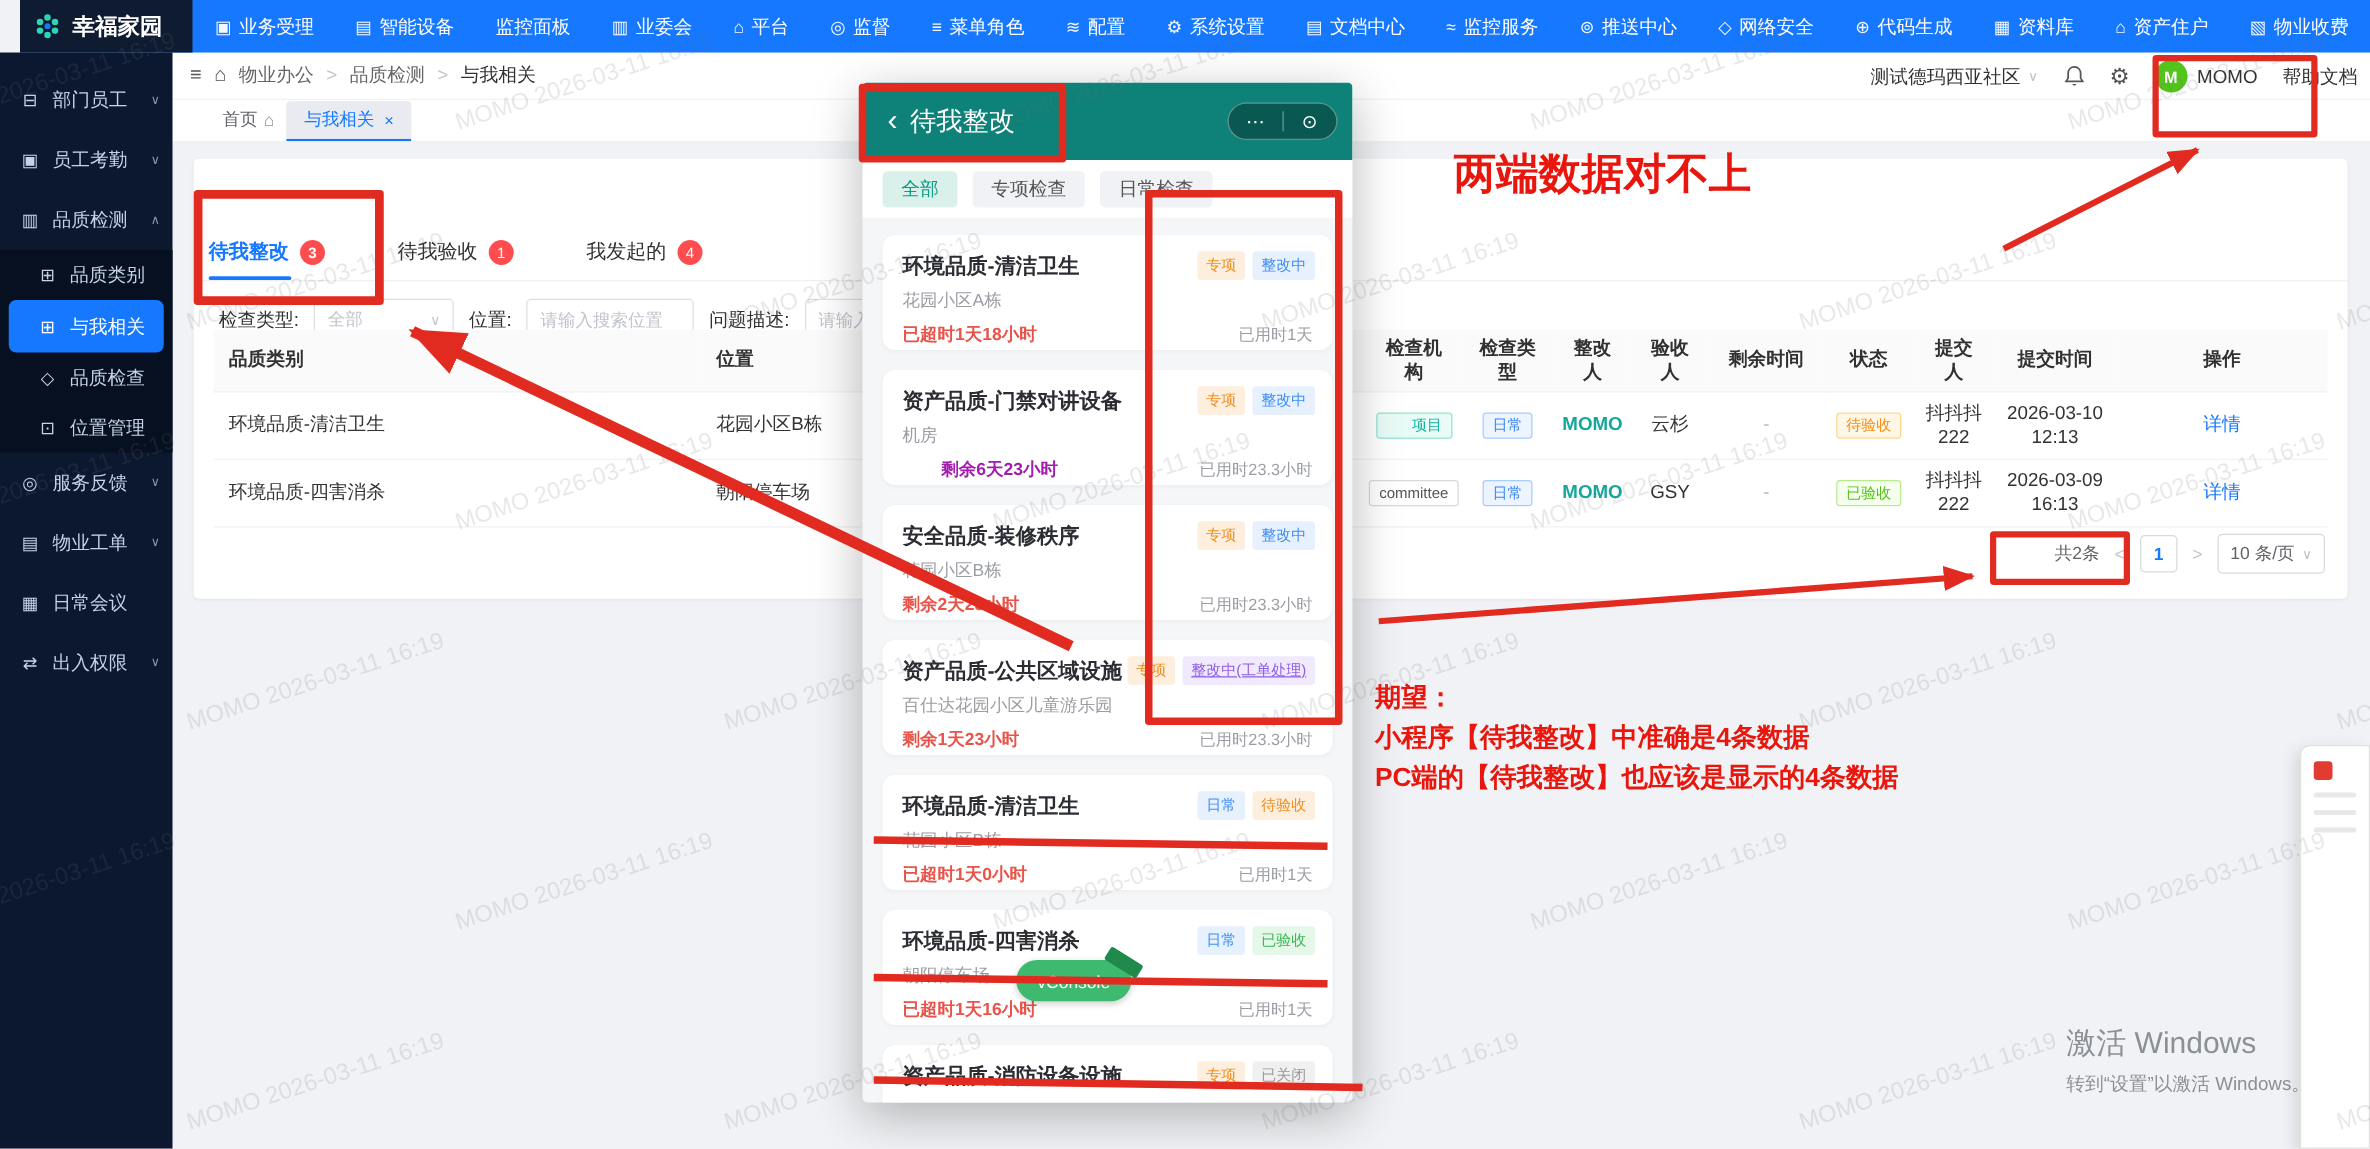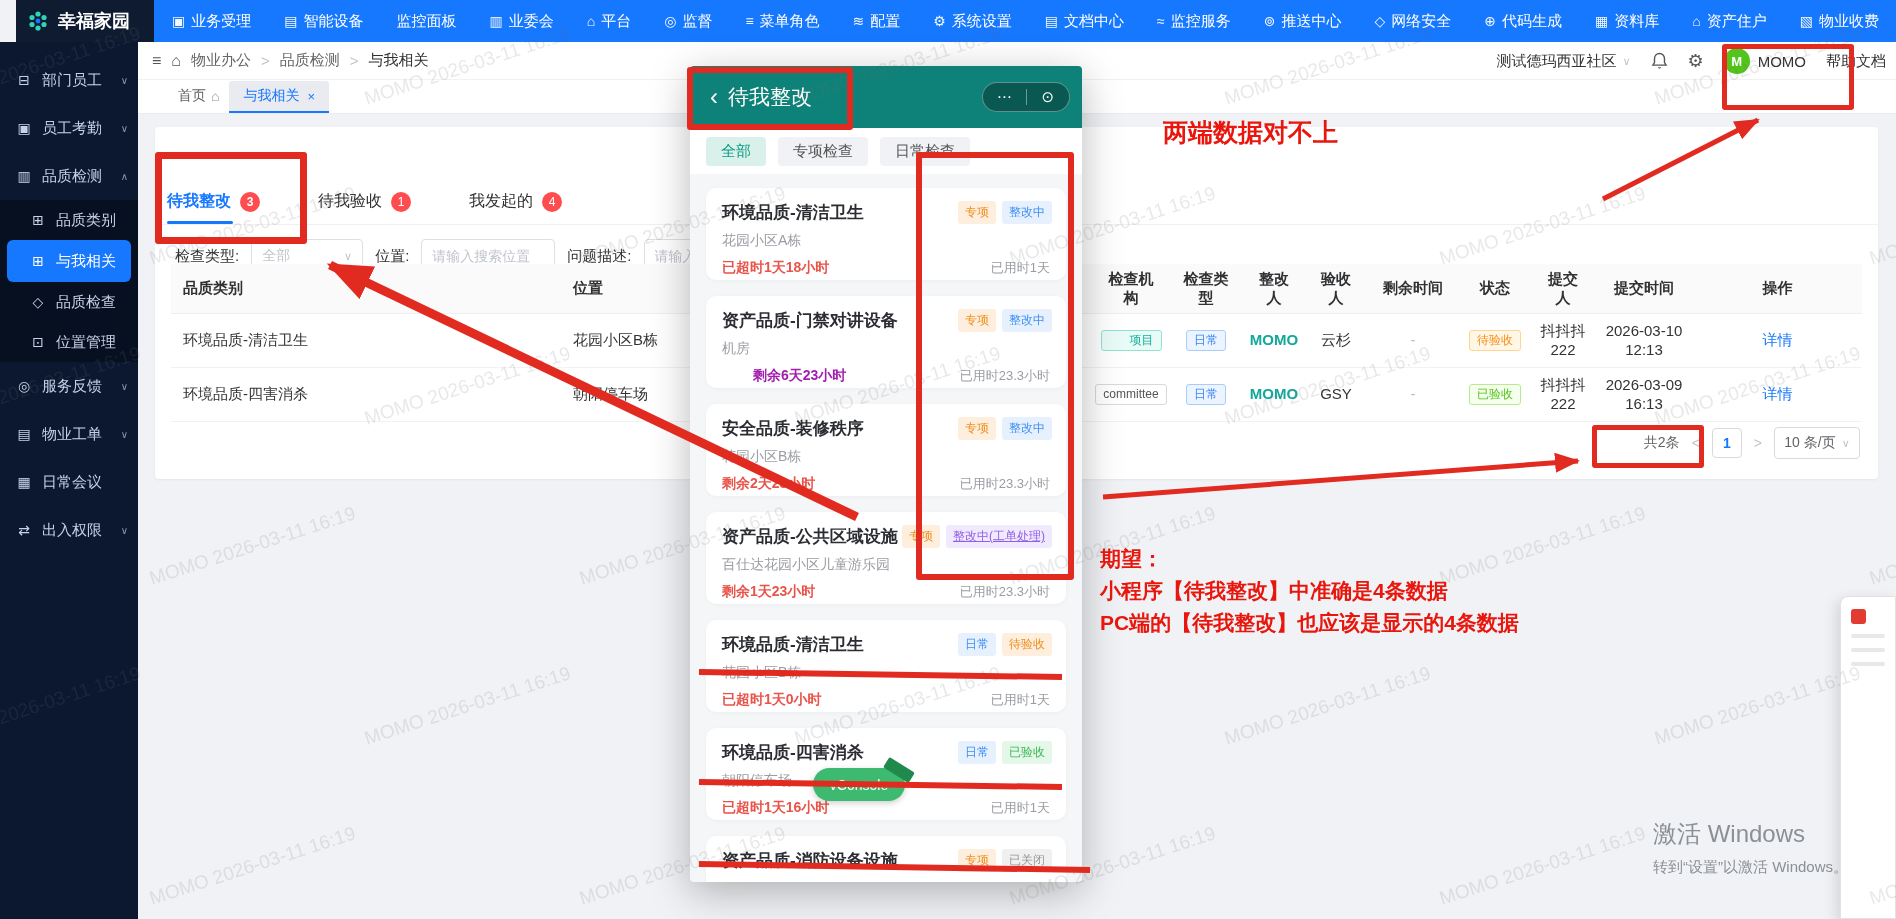--- a/index.html
+++ b/index.html
@@ -115,21 +115,21 @@
 
   
   #win-act { position:absolute; left:1633px; top:818px; z-index:20; color:#8b9096;margin-left:20px; }
   #win-act .w1 { font-size:24px; }
   #win-act .w2 { font-size:15px; margin-top:8px; }
 
   
   .red-rect { position:absolute; border:6px solid #e22b20; z-index:70; pointer-events:none; border-radius:3px; }
   #anno-svg { position:absolute; inset:0; z-index:70; pointer-events:none; }
   .red-note { position:absolute; color:#e8160c; font-weight:bold; z-index:70; }
-  #note-top { left:1163px; top:116px; font-size:25px; }
+  #note-top { left:1163px; top:116px; font-size:34px; }
   #note-expect { left:1100px; top:543px; font-size:21px; line-height:32px; }
 </style>
 </head>
 <body>
 
 <div id="topbar">
   <div id="logo">
     <svg width="24" height="24" viewBox="0 0 24 24">
       <g fill="#2fd3b8">
         <circle cx="12" cy="5" r="2.6"></circle>

